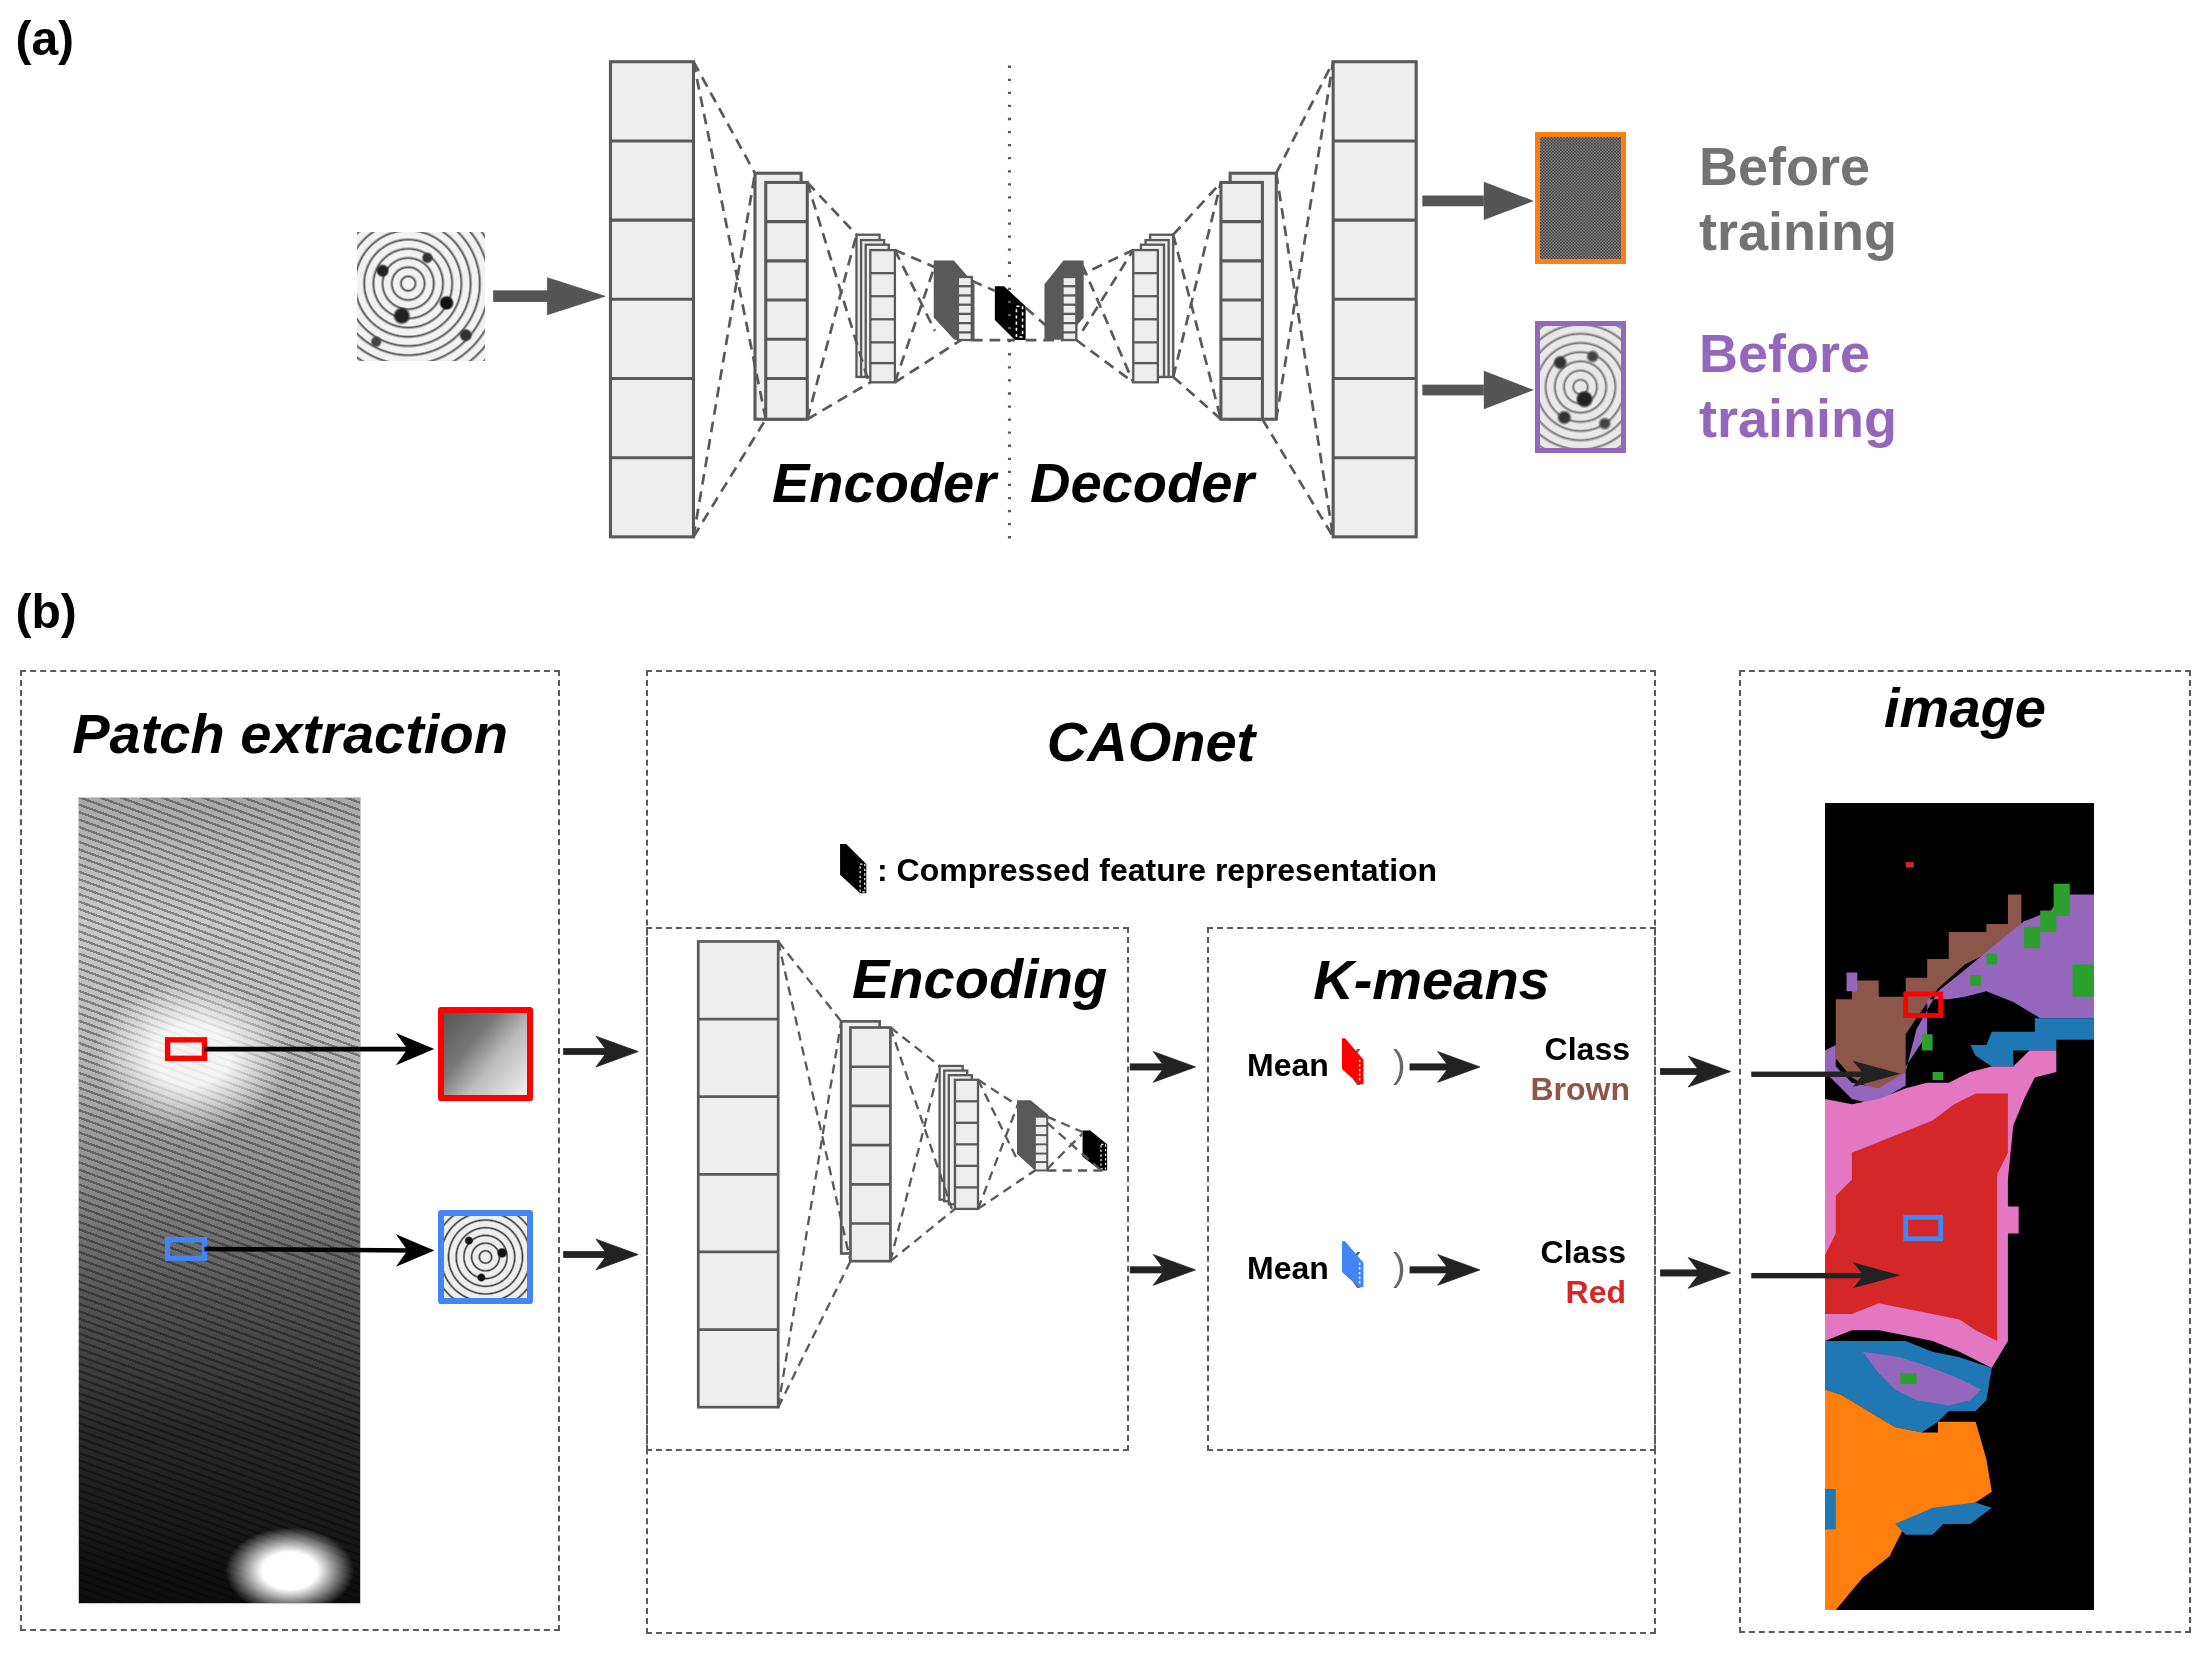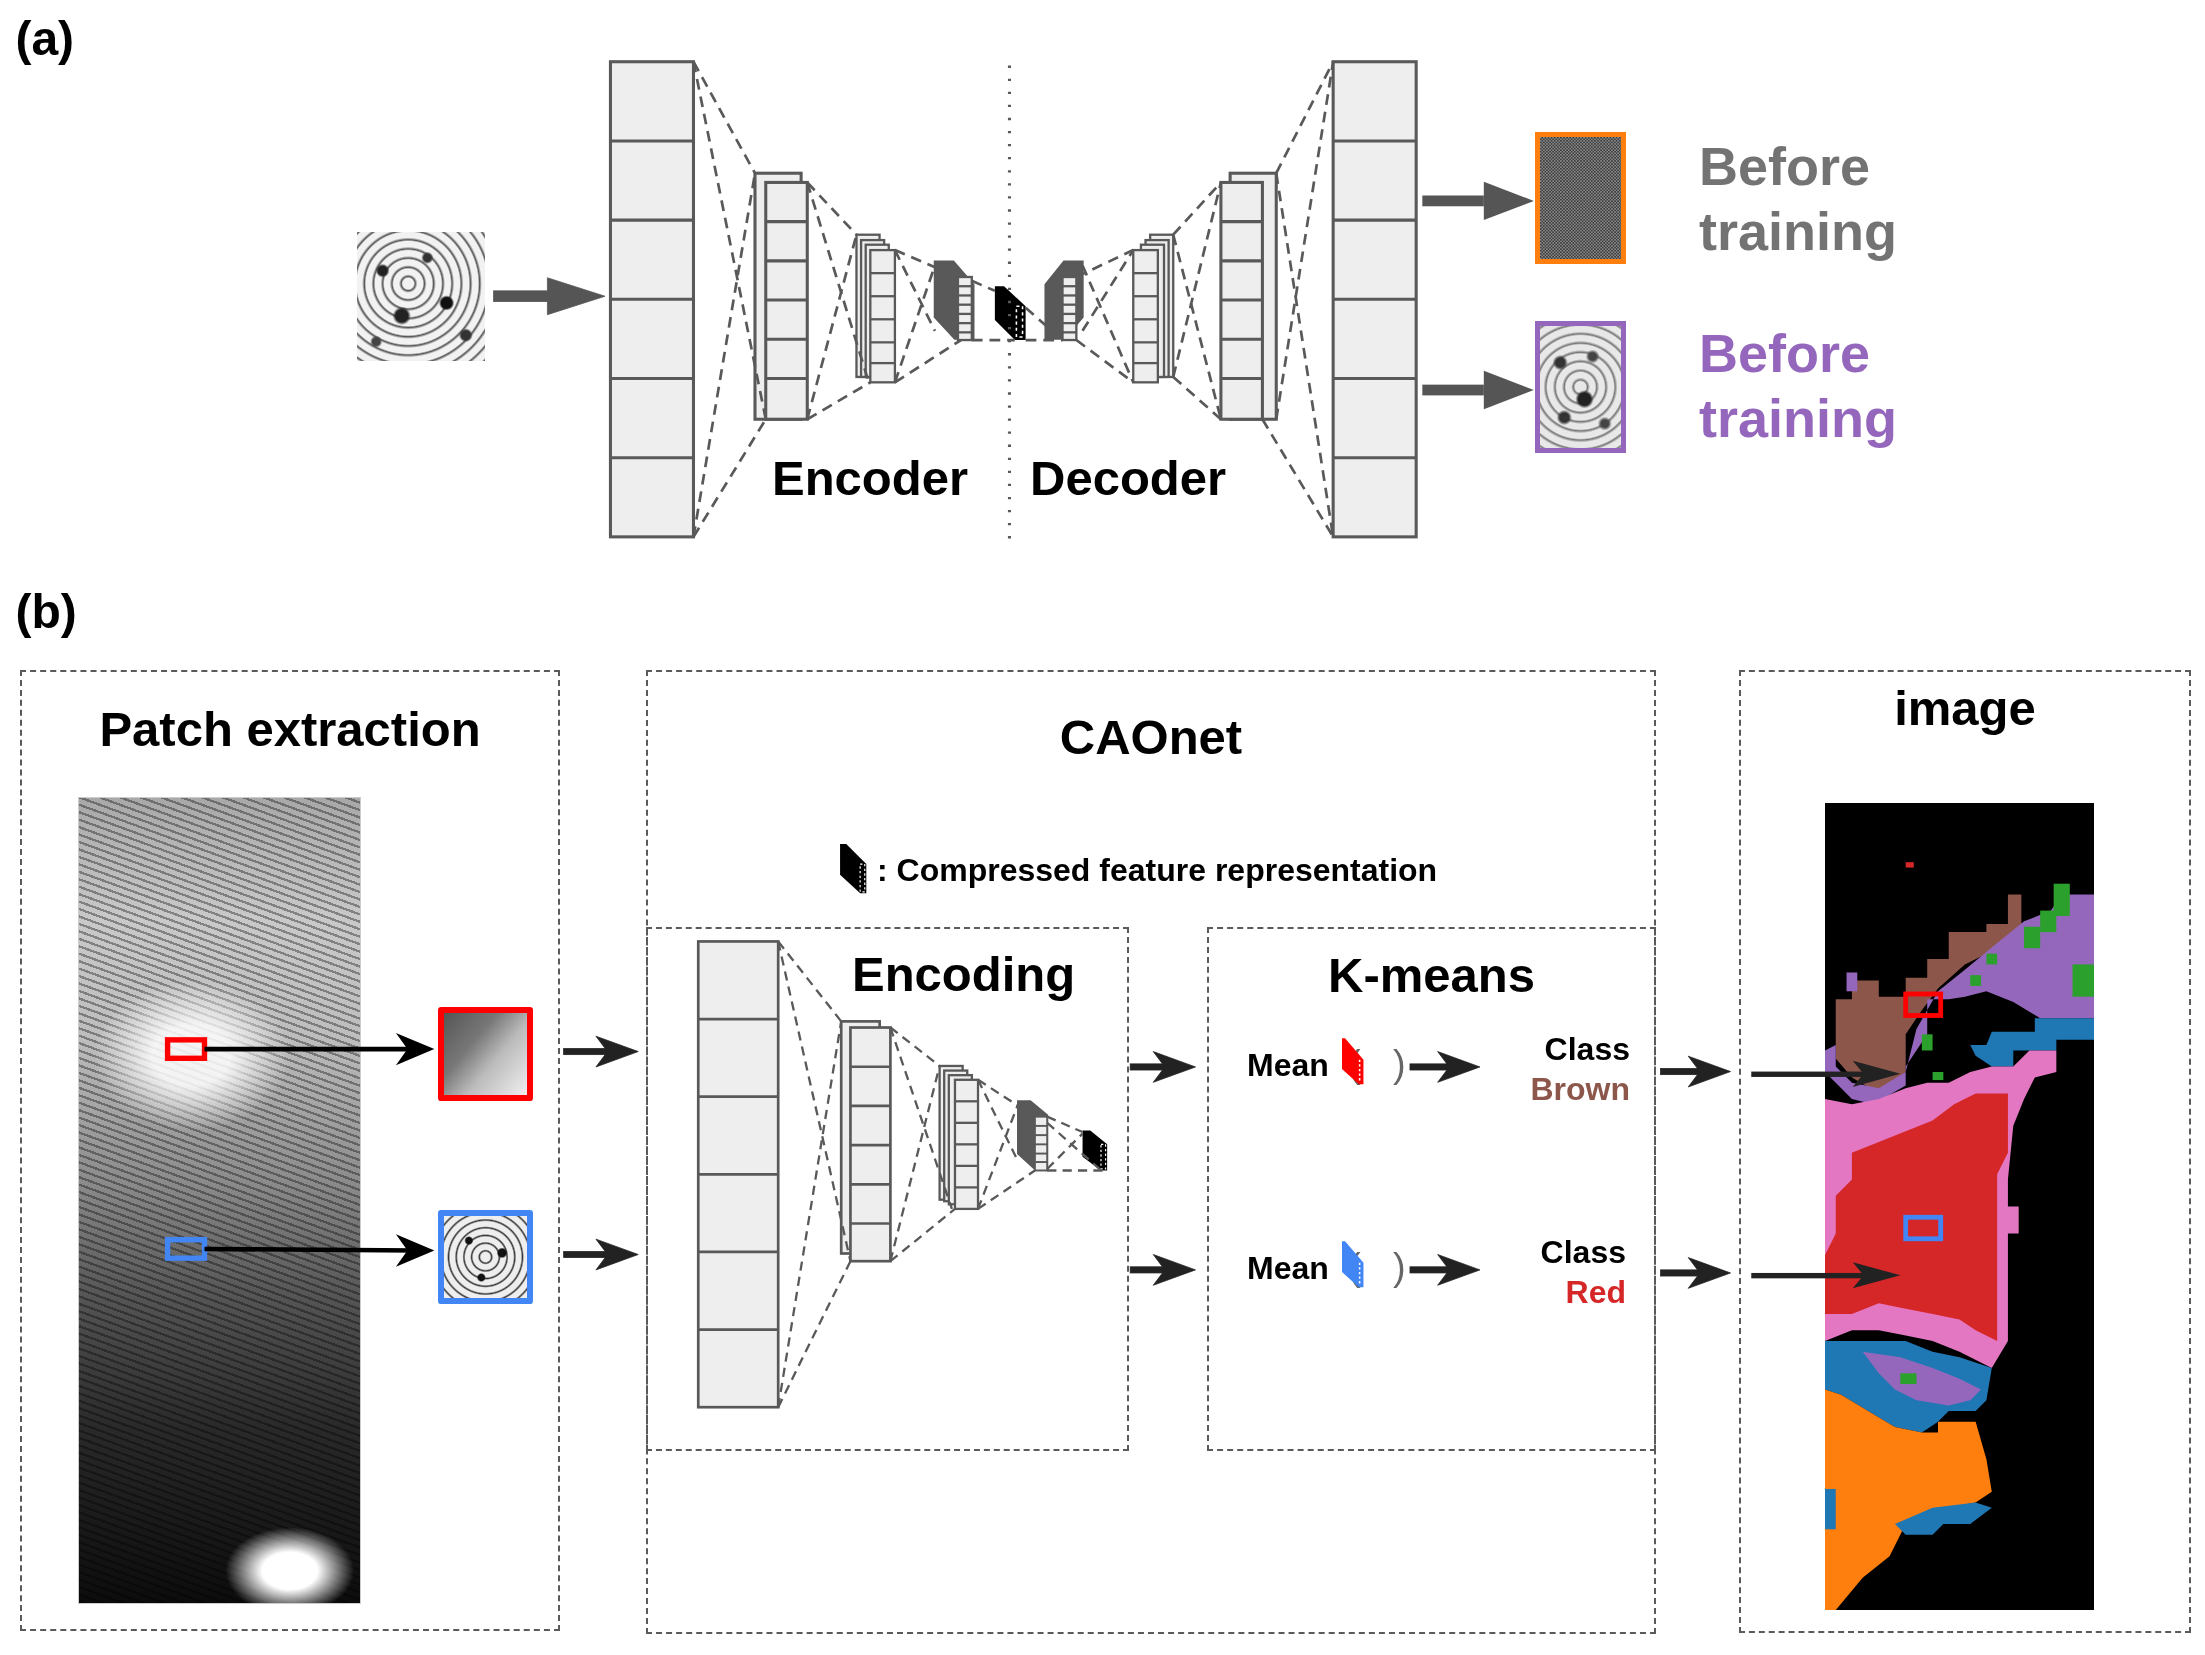--- a/index.html
+++ b/index.html
@@ -1,21 +1,21 @@
 <!DOCTYPE html>
 <html style="font-size:12.3px"><head>
 <meta charset="utf-8">
 <style>
   html, body { margin: 0; padding: 0; background: #ffffff; }
   body { width: 2205px; height: 1655px; position: relative; overflow: hidden;
          font-family: "Liberation Sans", sans-serif; }
   .panel-label { position: absolute; font-weight: 700; font-size: 48px; color: #000; }
   .box { position: absolute; border: 2.3px dashed #5a5a5a; box-sizing: border-box; }
   .title { position: absolute; font-weight: 700; color: #000; text-align: center; white-space: nowrap; }
-  .t64 { font-size: 49px; }
+  .t64 { font-size: 56px; font-style: italic; }
   .small-bold { font-weight: 700; font-size: 32px; color: #000; position: absolute; white-space: nowrap; margin-left: 24px; }
   svg { position: absolute; overflow: visible; }
   .legend-text { font-weight: 700; font-size: 32px; position: absolute; white-space: nowrap; }
   .train-label { position: absolute; font-weight: 700; font-size: 54px; line-height: 65px; }
   .patch { position: absolute; box-sizing: border-box; }
   .class-label { position: absolute; text-align: right; font-weight: 700; font-size: 32px; line-height: 40px; white-space: nowrap; }
 </style>
 </head>
 <body>
 

